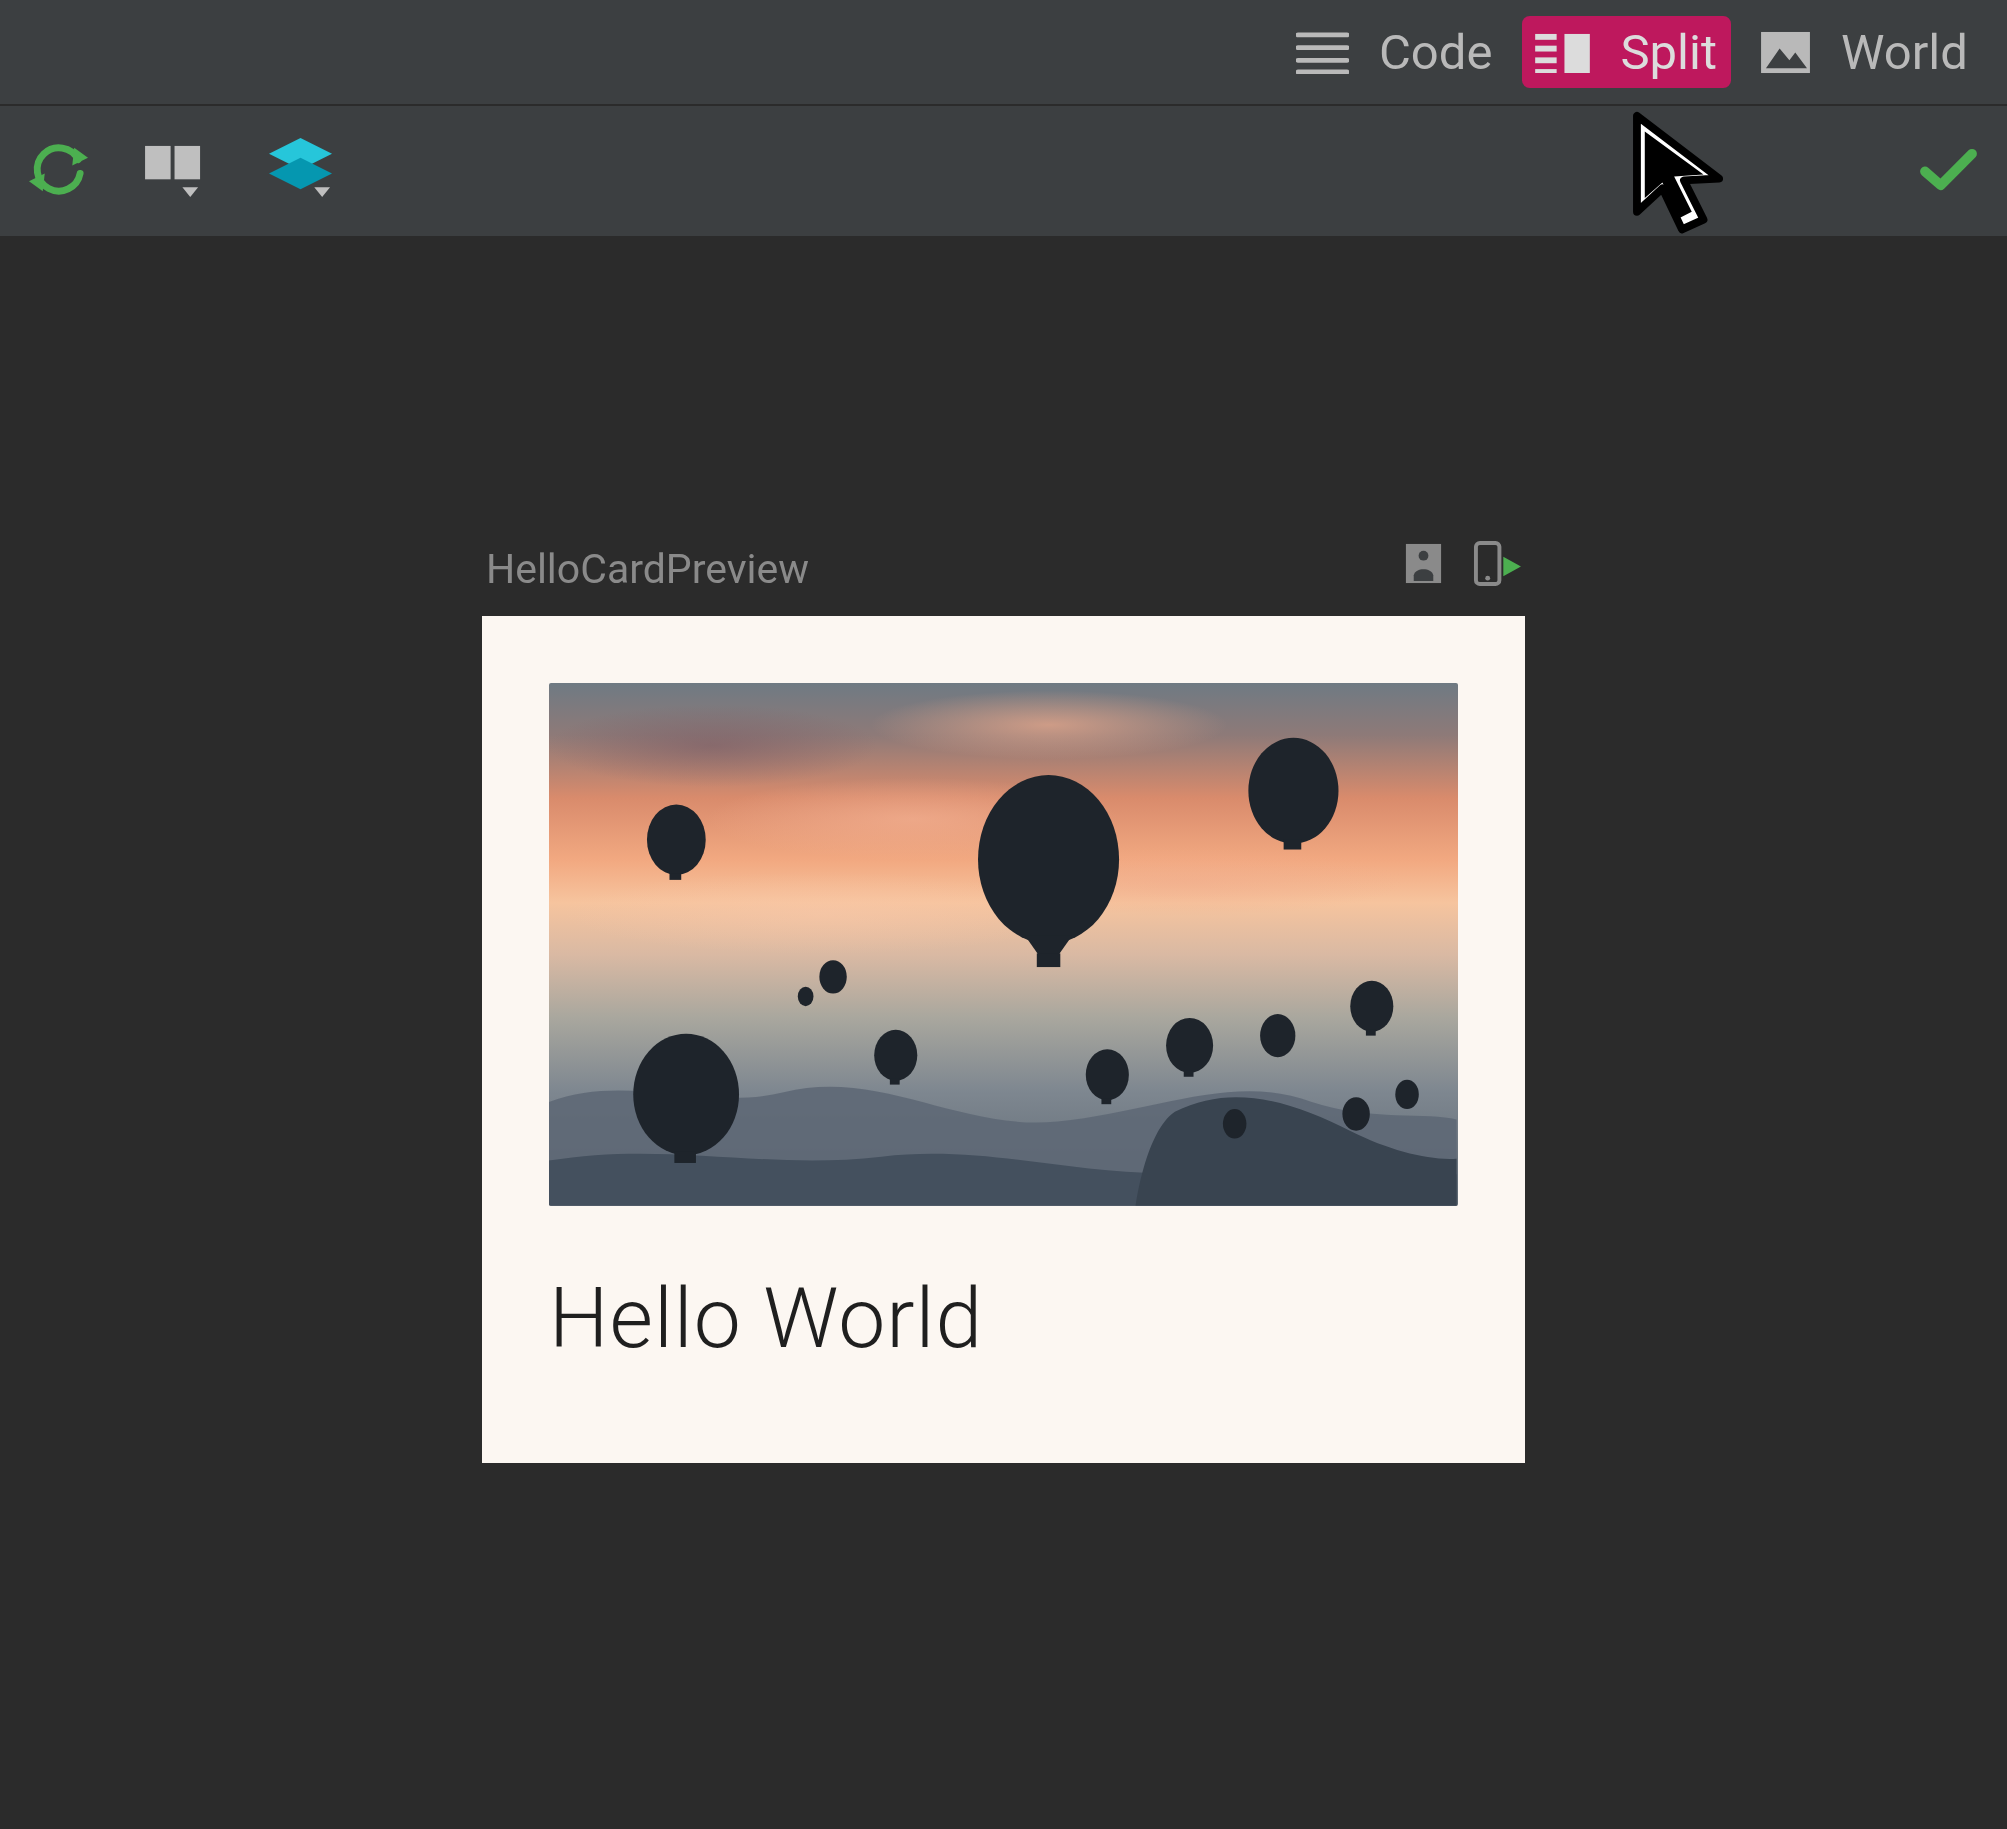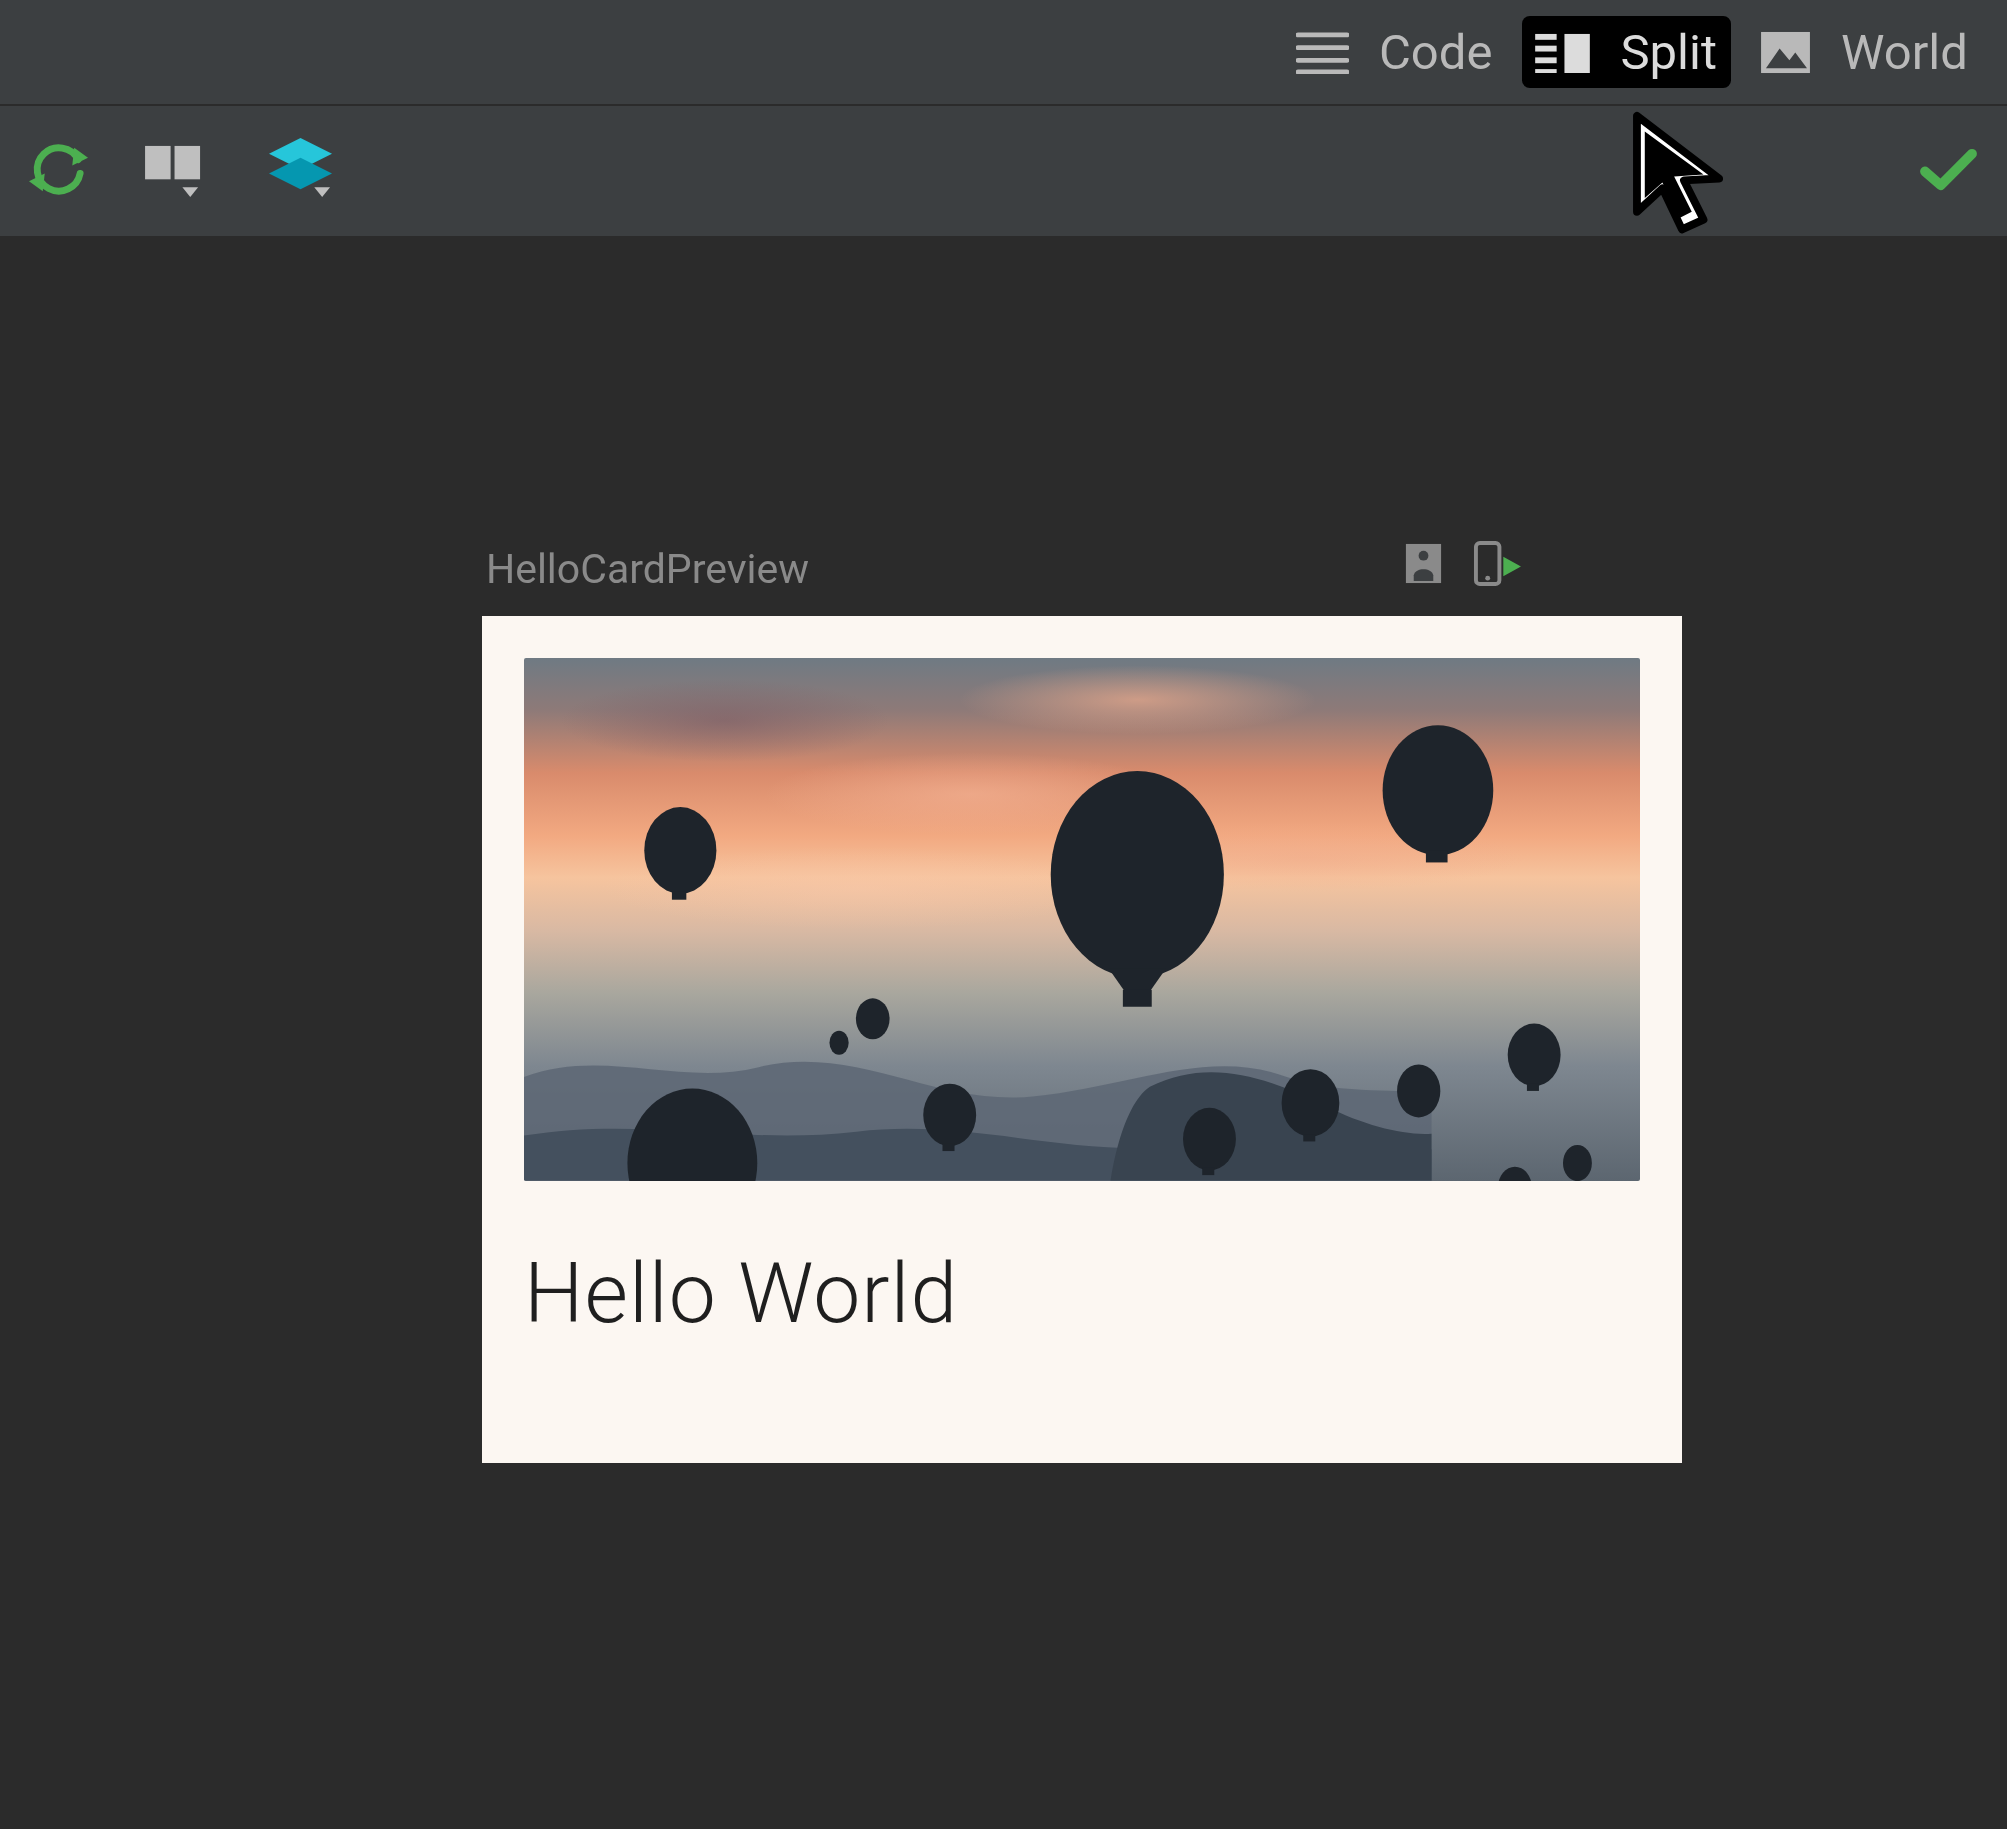--- a/index.html
+++ b/index.html
@@ -33,21 +33,21 @@
     display: flex;
     align-items: center;
     gap: 30px;
     color: #b9b9b9;
     font-size: 49px;
     padding: 7.8px 13.7px;
     border-radius: 7.8px;
     cursor: pointer;
   }
   .tab-btn.active {
-    background: #000000;
+    background: #be185d;
     color: #dcdcdc;
   }
   .tab-icon { display: flex; align-items: center; justify-content: center; }
   
   .toolbar {
     height: 131px;
     background: #3c3f41;
     border-bottom: 1px solid #2b2b2b;
     display: flex;
     align-items: center;
@@ -83,23 +83,23 @@
     padding: 0 3.9px;
     gap: 20px;
   }
   .preview-actions {
     display: flex;
     align-items: center;
     gap: 25.5px;
   }
   .preview-card {
     background: #fcf7f2;
-    width: 1200px;
+    width: 1043px;
     height: 847px;
-    padding: 42px;
+    padding: 67px;
     display: flex;
     flex-direction: column;
   }
   .card-image {
     width: 100%;
     height: 523px;
     border-radius: 2px;
     overflow: hidden;
     position: relative;
   }

